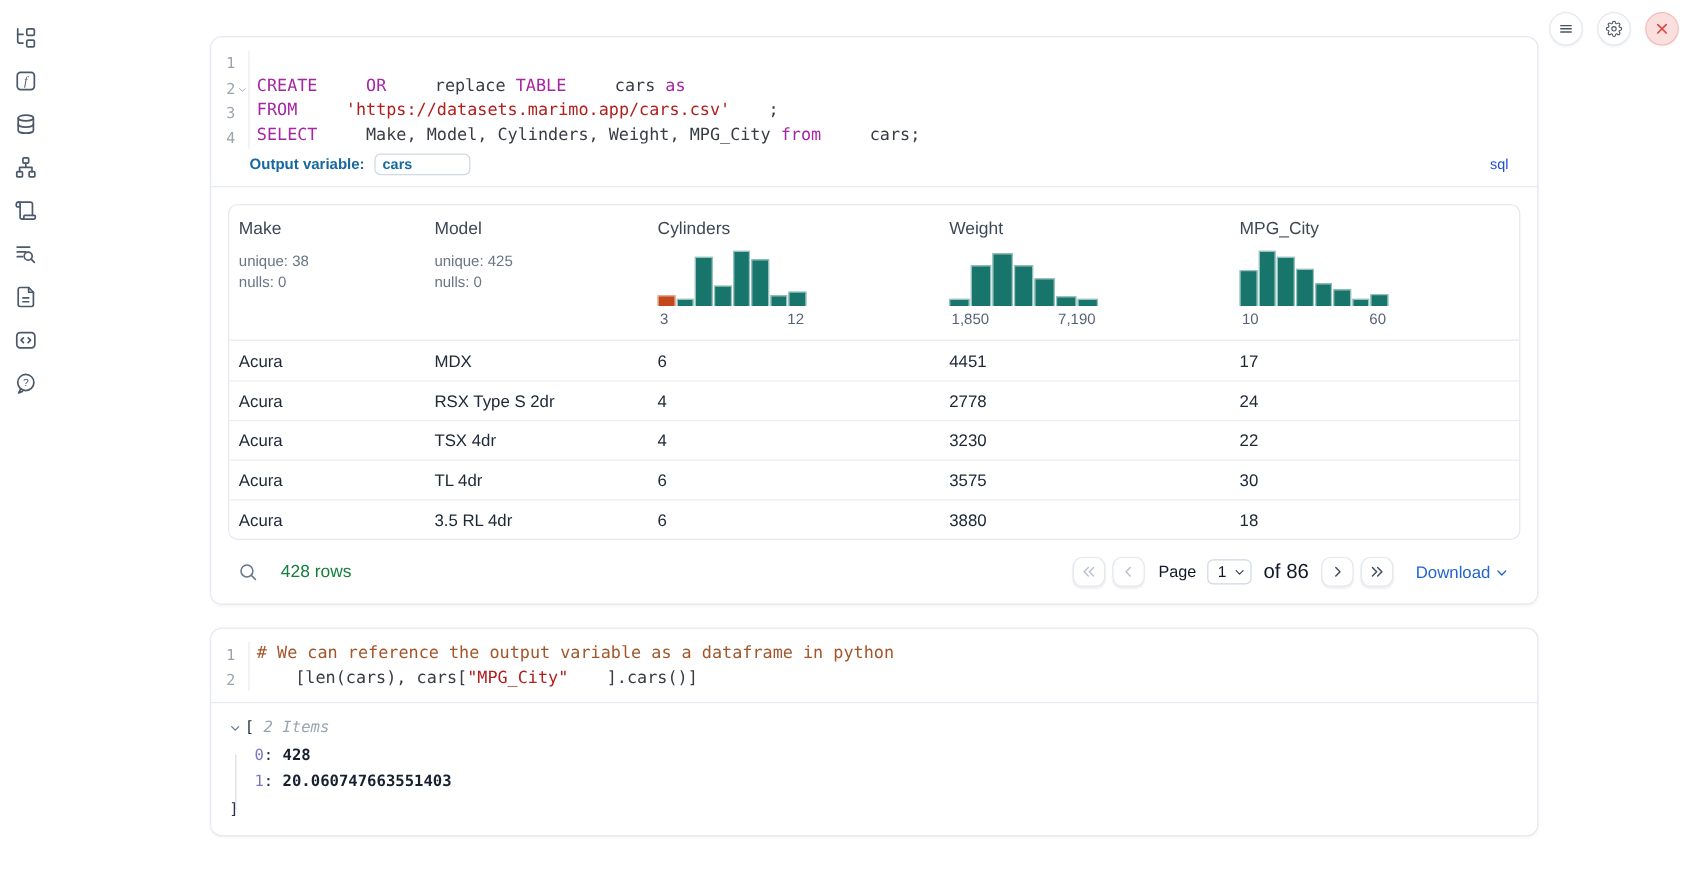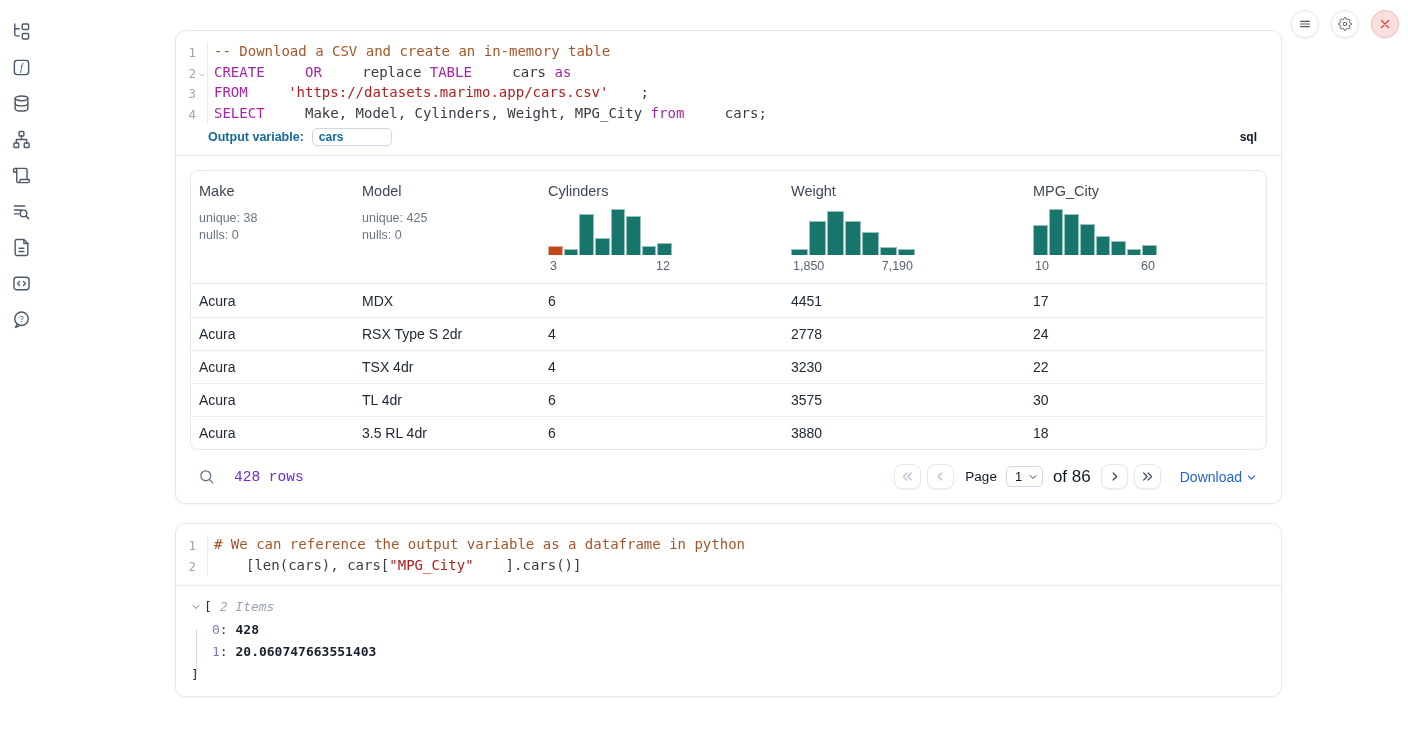--- a/index.html
+++ b/index.html
@@ -43,21 +43,21 @@
   .code { padding-left:7px; color:#383c44; }
   .tk-comment { color:#a3562a; }
   .tk-keyword { color:#a626a4; }
   .tk-string  { color:#b0201f; }
   .tk-plain   { color:#383c44;padding-left:32px; }
 
   .editor-meta { display:flex; align-items:center; padding:4px 24px 9px 8px; }
   .ov-label { font-size:12.5px; font-weight:bold; color:#15699e;margin-left:24px; }
   .ov-input { margin-left:8px; width:80px; height:18px; border:1px solid #cfd8e3; border-radius:5px;
     font:bold 12px "Liberation Sans", sans-serif; color:#15699e; padding:0 6px; outline:none; }
-  .lang-label { margin-left:auto; font-size:12px; font-weight:bold; color:#0f172a; }
+  .lang-label { margin-left:auto; font-size:12px; font-weight:normal; color:#1d4ed8; }
   .editor.no-meta { padding-bottom:9px; }
 
   .cell-output { border-top:1px solid #e6ebf1; padding:14px; }
 
   
   .datatable { border:1px solid #e4e9f0; border-radius:8px; overflow:hidden; }
   .t-head { display:grid; grid-template-columns:163px 186px 243px 242px 1fr;
     padding:12px 0 10px; border-bottom:1px solid #e4e9f0; }
   .t-col { padding-left:8px; }
   .col-name { font-size:14.5px; color:#3d4755; }
@@ -70,21 +70,21 @@
     margin-top:4px; padding:0 2px; }
   .t-row { display:grid; grid-template-columns:163px 186px 243px 242px 1fr;
     height:33px; align-items:center; font-size:14px; color:#202a37; }
   .t-row + .t-row { border-top:1px solid #e9edf2; }
   .t-cell { padding-left:8px; }
 
   
   .table-footer { display:flex; align-items:center; margin-top:14px; padding-left:8px; }
   .search-btn { background:none; border:none; padding:0; color:#64748b; cursor:pointer; }
   .search-btn svg { width:17px; height:17px; }
-  .row-count { margin-left:19px; font-size:14.5px; color:#6d28d9;font-family:Liberation Mono, monospace; }
+  .row-count { margin-left:19px; font-size:14.5px; color:#15803d; }
   .pager { margin-left:auto; display:flex; align-items:center; gap:6px; }
   .pg-btn { width:27px; height:25px; border:1px solid #e4e9f0; border-radius:8px; background:#fff;
     box-shadow:0 1px 1px rgba(16,24,40,.06); display:flex; align-items:center; justify-content:center;
     cursor:pointer; padding:0; }
   .pg-btn svg { width:13px; height:13px; }
   .pg-btn.dim { color:#b7c0cb; }
   .pg-btn.on  { color:#3f4a5a; }
   .page-word { font-size:13.5px; color:#111827; margin:0 3px 0 5px; }
   .page-select { min-width:37px; height:21px; border:1px solid #cfd8e3; border-radius:5px; background:#fff;
     display:flex; align-items:center; gap:5px; padding:0 4px 0 8px; font-size:13px; color:#111827;
@@ -216,21 +216,21 @@
         </svg>
       </span>
     </button>
   </div>
 
 <main class="notebook">
 
   <section class="cell">
     <div class="editor">
       <div class="code-lines" id="sql-code">
-          <div class="code-line"><span class="ln-num">1</span><span class="fold-col"></span><span class="code"><span class="tk-comment">-- Download a CSV and create an in-memory table</span></span></div>
+          <div class="code-line"><span class="ln-num">1</span><span class="fold-col"></span></div>
           <div class="code-line"><span class="ln-num">2</span><span class="fold-col"><svg viewBox="0 0 24 24" fill="none" stroke="currentColor" stroke-width="2.4" stroke-linecap="round" stroke-linejoin="round" width="100%" height="100%">
                 <path d="M5 8.5l7 7 7-7"></path>
               </svg></span><span class="code"><span class="tk-keyword">CREATE</span><span class="tk-plain"> </span><span class="tk-keyword">OR</span><span class="tk-plain"> replace </span><span class="tk-keyword">TABLE</span><span class="tk-plain"> cars </span><span class="tk-keyword">as</span></span></div>
           <div class="code-line"><span class="ln-num">3</span><span class="fold-col"></span><span class="code"><span class="tk-keyword">FROM</span><span class="tk-plain"> </span><span class="tk-string">'https://datasets.marimo.app/cars.csv'</span><span class="tk-plain">;</span></span></div>
           <div class="code-line"><span class="ln-num">4</span><span class="fold-col"></span><span class="code"><span class="tk-keyword">SELECT</span><span class="tk-plain"> Make, Model, Cylinders, Weight, MPG_City </span><span class="tk-keyword">from</span><span class="tk-plain"> cars;</span></span></div>
         </div>
       <div class="editor-meta">
         <span class="ov-label">Output variable:</span>
         <input class="ov-input" value="cars" style="">
         <span class="lang-label">sql</span>

